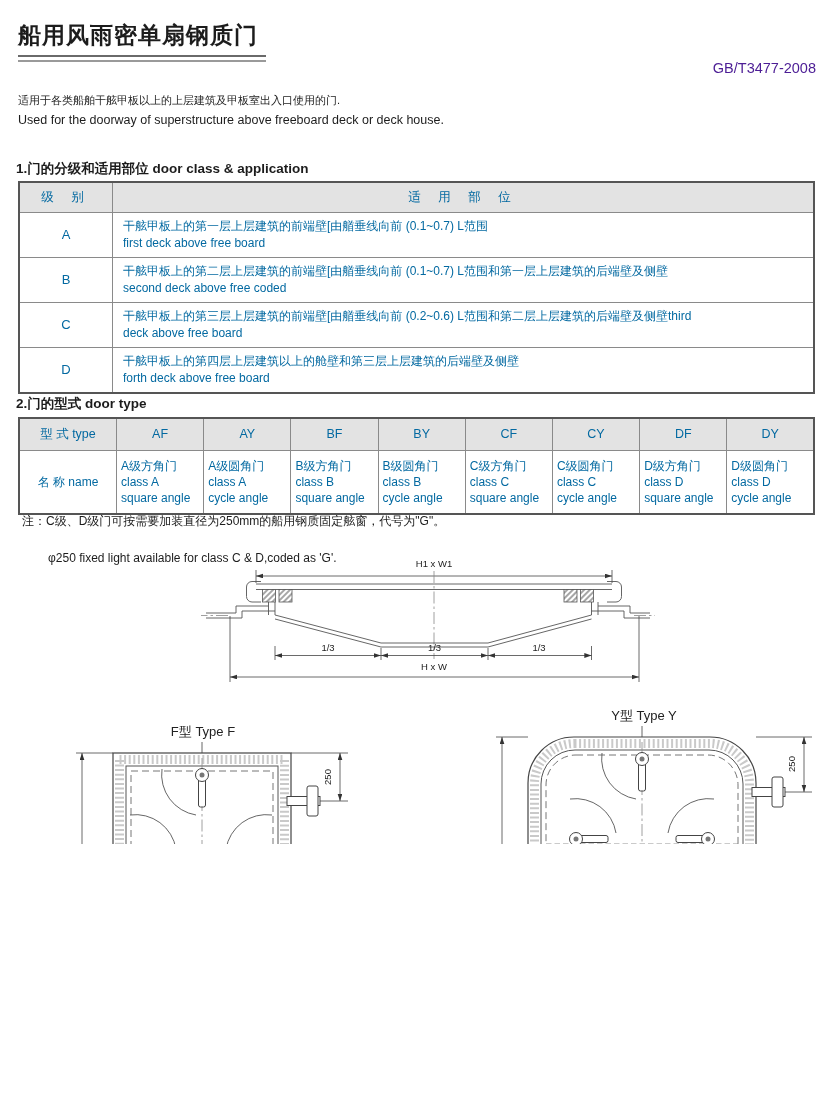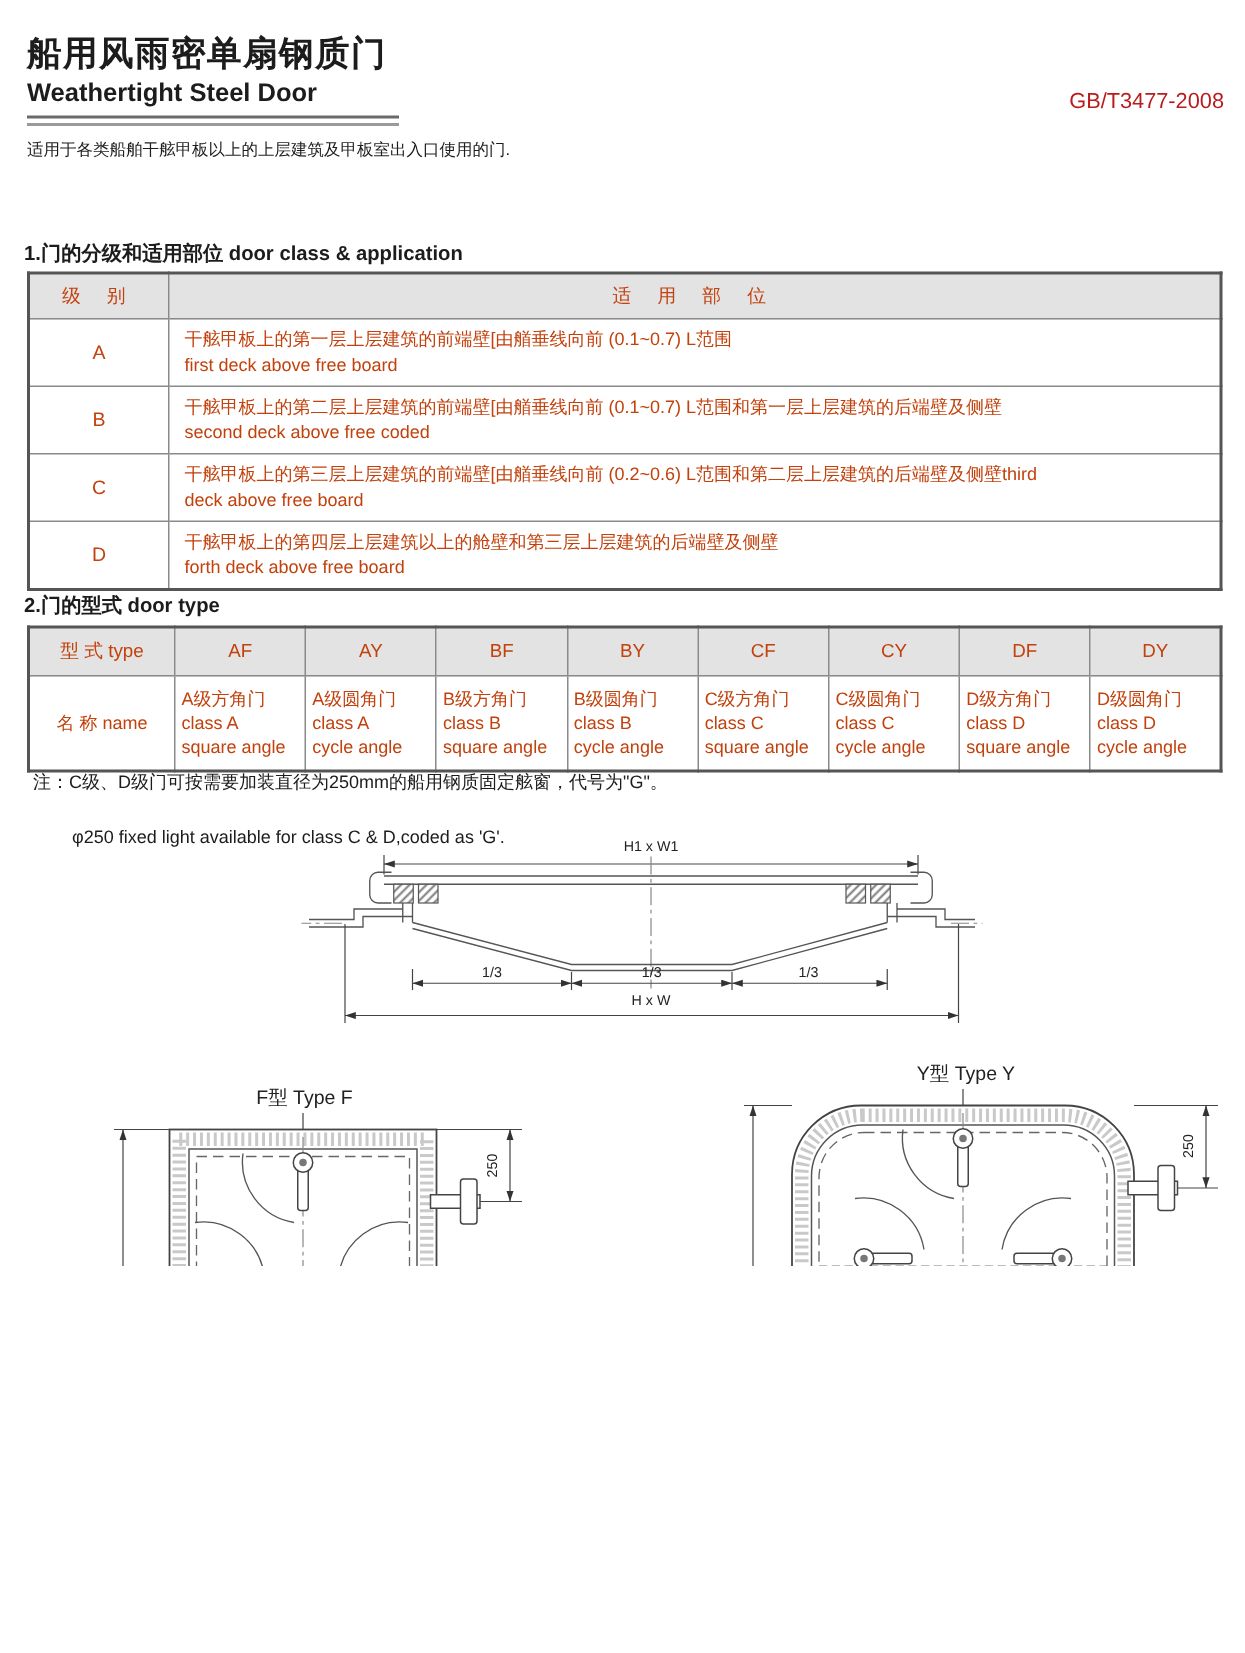--- a/index.html
+++ b/index.html
@@ -3,32 +3,32 @@
 <meta charset="utf-8">
 <style>
   html,body{margin:0;padding:0;background:#fff;}
   .page{position:relative;width:830px;height:844px;background:#fff;overflow:hidden;
         font-family:"Liberation Sans","DejaVu Sans",sans-serif;color:#1c1c1c;}
   
   .title-block{position:absolute;left:18px;top:22px;}
   .title-zh{font-size:23px;font-weight:bold;letter-spacing:1px;line-height:1.2;}
   .title-en{font-size:17px;font-weight:bold;margin-top:2px;}
   .rule{width:248px;height:3px;border-top:2px solid #6a6a6a;border-bottom:2px solid #9a9a9a;margin-top:5px;}
-  .standard{position:absolute;right:14px;top:60px;font-size:14.5px;color:#b91c1c;}
+  .standard{position:absolute;right:14px;top:60px;font-size:14.5px;color:#4c1d95;}
   .intro{position:absolute;left:18px;top:92px;line-height:1.6;}
   .intro .zh{font-size:11px;}
   .intro .en{font-size:12.5px;}
   
   .sec-h{position:absolute;left:16px;font-size:13.5px;font-weight:bold;}
   #h1{top:160px;} #h2{top:395px;}
   
   table{border-collapse:collapse;position:absolute;left:18px;background:#fff;}
   .t1{top:181px;width:797px;table-layout:fixed;}
   .t2{top:417px;width:797px;table-layout:fixed;border-radius:25px;}
-  td,th{border:1px solid #8a8a8a;font-size:12px;font-weight:normal;color:#c2410c;}
+  td,th{border:1px solid #8a8a8a;font-size:12px;font-weight:normal;color:#0369a1;}
   table{border:2px solid #555;}
   .t1 th{background:#e3e3e3;height:27px;letter-spacing:7px;font-size:12.5px;}
   .t1 .c1{width:90px;text-align:center;}
   .t1 td{padding:3px 10px;line-height:1.42;height:38px;}
   .t1 td.c1{padding:0;font-size:13px;}
   .t2 .hd td{background:#e3e3e3;height:25px;text-align:center;font-size:12.5px;}
   .t2 td{text-align:left;padding:3px 4px;line-height:1.35;}
   .t2 .lab{width:88px;text-align:center;vertical-align:middle;}
   .t2 .nm{height:56px;vertical-align:middle;}
   
@@ -50,27 +50,27 @@
   .leaf{stroke:#666;stroke-width:.9;fill:none;stroke-dasharray:7 4;}
   .wfill{fill:#fff;stroke:#444;stroke-width:1;}
 </style>
 </head>
 <body>
 
 <div class="page">
 
   <div class="title-block">
     <div class="title-zh">船用风雨密单扇钢质门</div>
-    <div class="title-en">Weathertight Steel Door</div>
     <div class="rule"></div>
   </div>
   <div class="standard">GB/T3477-2008</div>
 
   <div class="intro">
     <div class="zh">适用于各类船舶干舷甲板以上的上层建筑及甲板室出入口使用的门.</div>
+    <div class="en">Used for the doorway of superstructure above freeboard deck or deck house.</div>
   </div>
 
   <div class="sec-h" id="h1">1.门的分级和适用部位 door class &amp; application</div>
   <table class="t1">
     <tbody>
         <tr>
       <th class="c1">级 别</th>
       <th>适 用 部 位</th>
     </tr>
     <tr>

